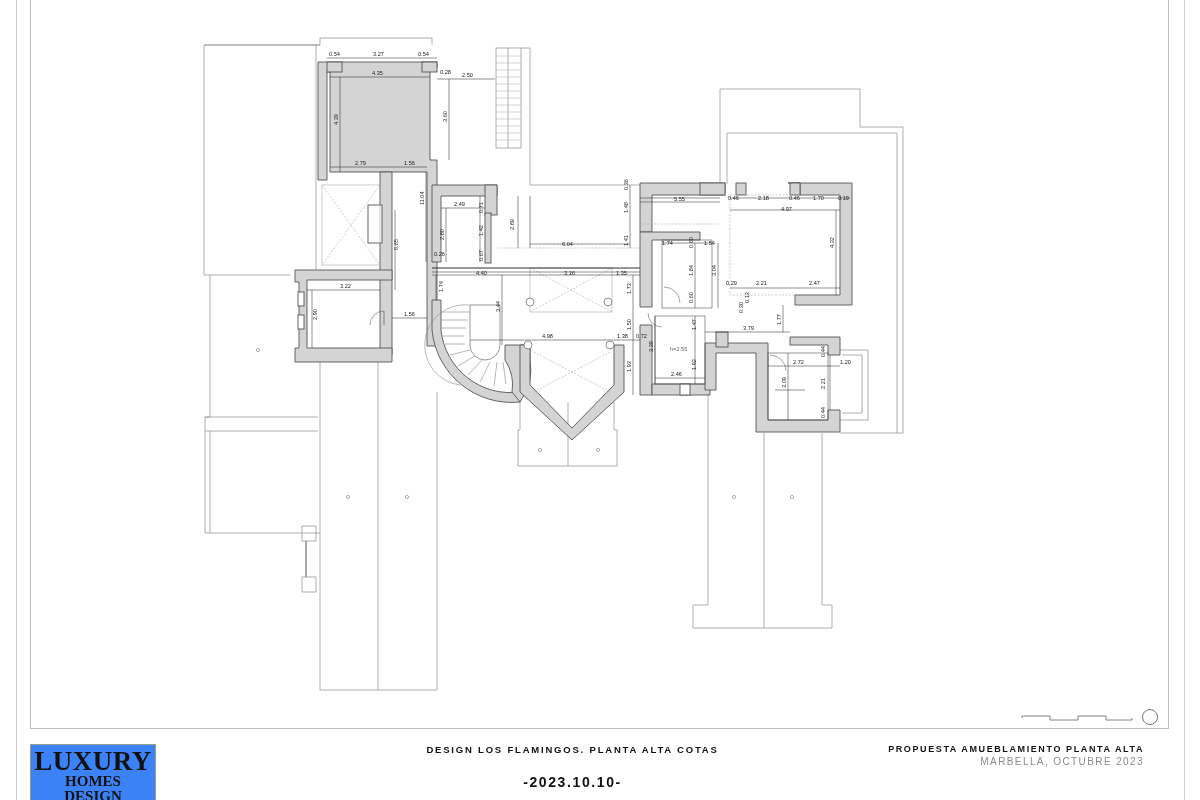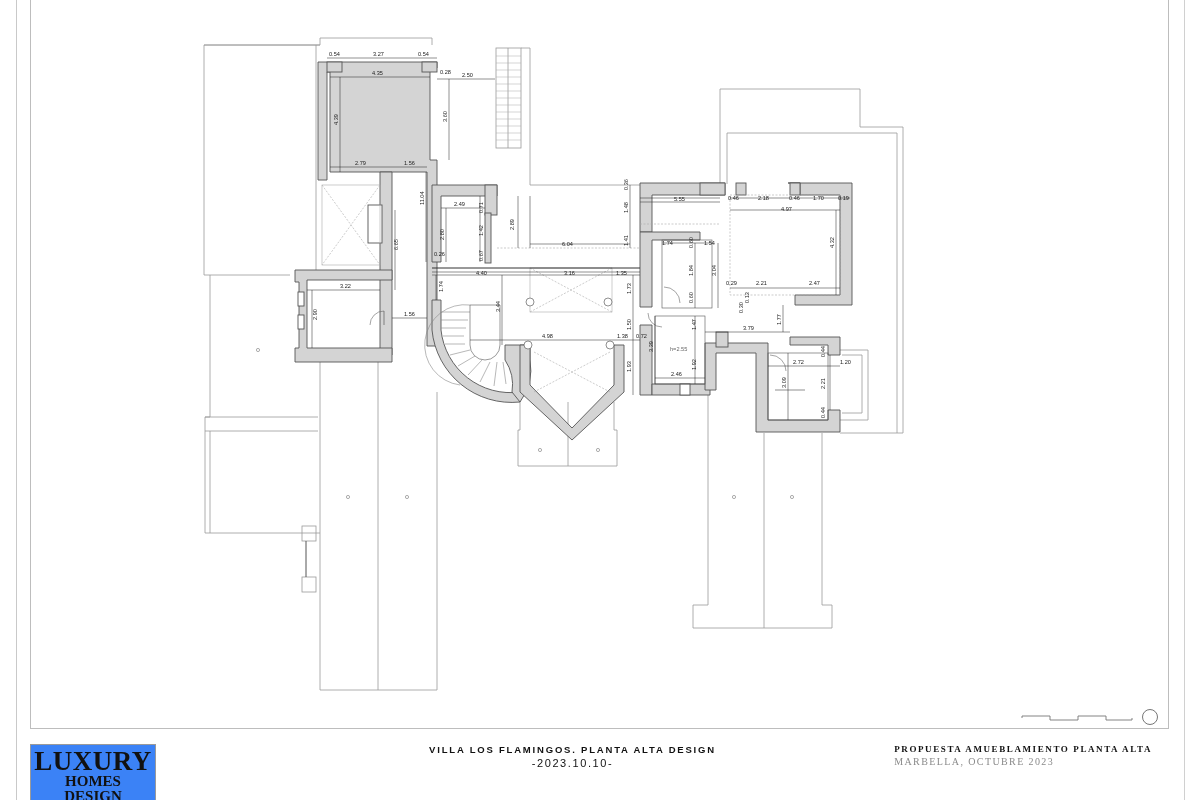--- a/index.html
+++ b/index.html
@@ -6,22 +6,22 @@
   body{width:1200px;height:800px;position:relative;overflow:hidden;font-family:"Liberation Sans",sans-serif;}
   .outer-rule{position:absolute;left:16px;top:0;width:1px;height:800px;background:#c9c9c9;}
   .right-rule{position:absolute;left:1184px;top:0;width:1px;height:800px;background:#d0d0d0;}
   .frame{position:absolute;left:30px;top:0;width:1139px;height:729px;border:1px solid #bdbdbd;border-top:none;box-sizing:border-box;}
   svg.plan{position:absolute;left:0;top:0;}
   .logo{position:absolute;left:30px;top:744px;width:126px;height:56px;border:1px solid #9a9a9a;border-bottom:none;box-sizing:border-box;text-align:center;background:#3b82f6;}
   .logo .l1{font-family:"Liberation Serif",serif;font-weight:bold;font-size:27px;line-height:26px;letter-spacing:0.5px;margin-top:3px;color:#111;}
   .logo .l2{font-family:"Liberation Serif",serif;font-weight:bold;font-size:15px;line-height:15px;color:#111;border-bottom:1px solid #333;margin:0 4px;padding-bottom:1px;}
   .title-center{position:absolute;left:400px;top:744px;width:345px;text-align:center;}
   .title-center .t1{font-size:9.5px;font-weight:bold;letter-spacing:1.8px;color:#111;}
-  .title-center .t2{font-size:11px;font-weight:normal;letter-spacing:1.6px;color:#111;margin-top:2px;}
-  .title-right{position:absolute;right:48px;top:744px;text-align:left;font-family:Liberation Serif, serif;}
+  .title-center .t2{font-size:14px;font-weight:bold;letter-spacing:1.6px;color:#111;margin-top:19px;}
+  .title-right{position:absolute;right:56px;top:744px;text-align:right;}
   .title-right .t1{font-size:9px;font-weight:bold;letter-spacing:1.6px;color:#111;}
   .title-right .t2{font-size:10px;letter-spacing:1.4px;color:#8a8a8a;margin-top:2px;}
   .dim{font-family:"Liberation Sans",sans-serif;font-size:5.6px;fill:#222;}
   .note{font-family:"Liberation Sans",sans-serif;font-size:5.6px;fill:#666;}
 </style>
 </head>
 <body>
 
 <div class="outer-rule"></div>
 <div class="right-rule"></div>
@@ -299,20 +299,20 @@
   <circle cx="1150" cy="717" r="7.5" fill="none" stroke="#666" stroke-width="0.9"></circle>
 </svg>
 
 <div class="logo">
   <div class="l1">LUXURY</div>
   <div class="l2">HOMES DESIGN</div>
 
 </div>
 
 <div class="title-center">
-  <div class="t1">VILLA LOS FLAMINGOS. PLANTA ALTA DESIGN</div>
+  <div class="t1">DESIGN LOS FLAMINGOS. PLANTA ALTA COTAS</div>
   <div class="t2">-2023.10.10-</div>
 </div>
 
 <div class="title-right">
   <div class="t1">PROPUESTA AMUEBLAMIENTO PLANTA ALTA</div>
   <div class="t2">MARBELLA, OCTUBRE 2023</div>
 </div>
 
 </body></html>

